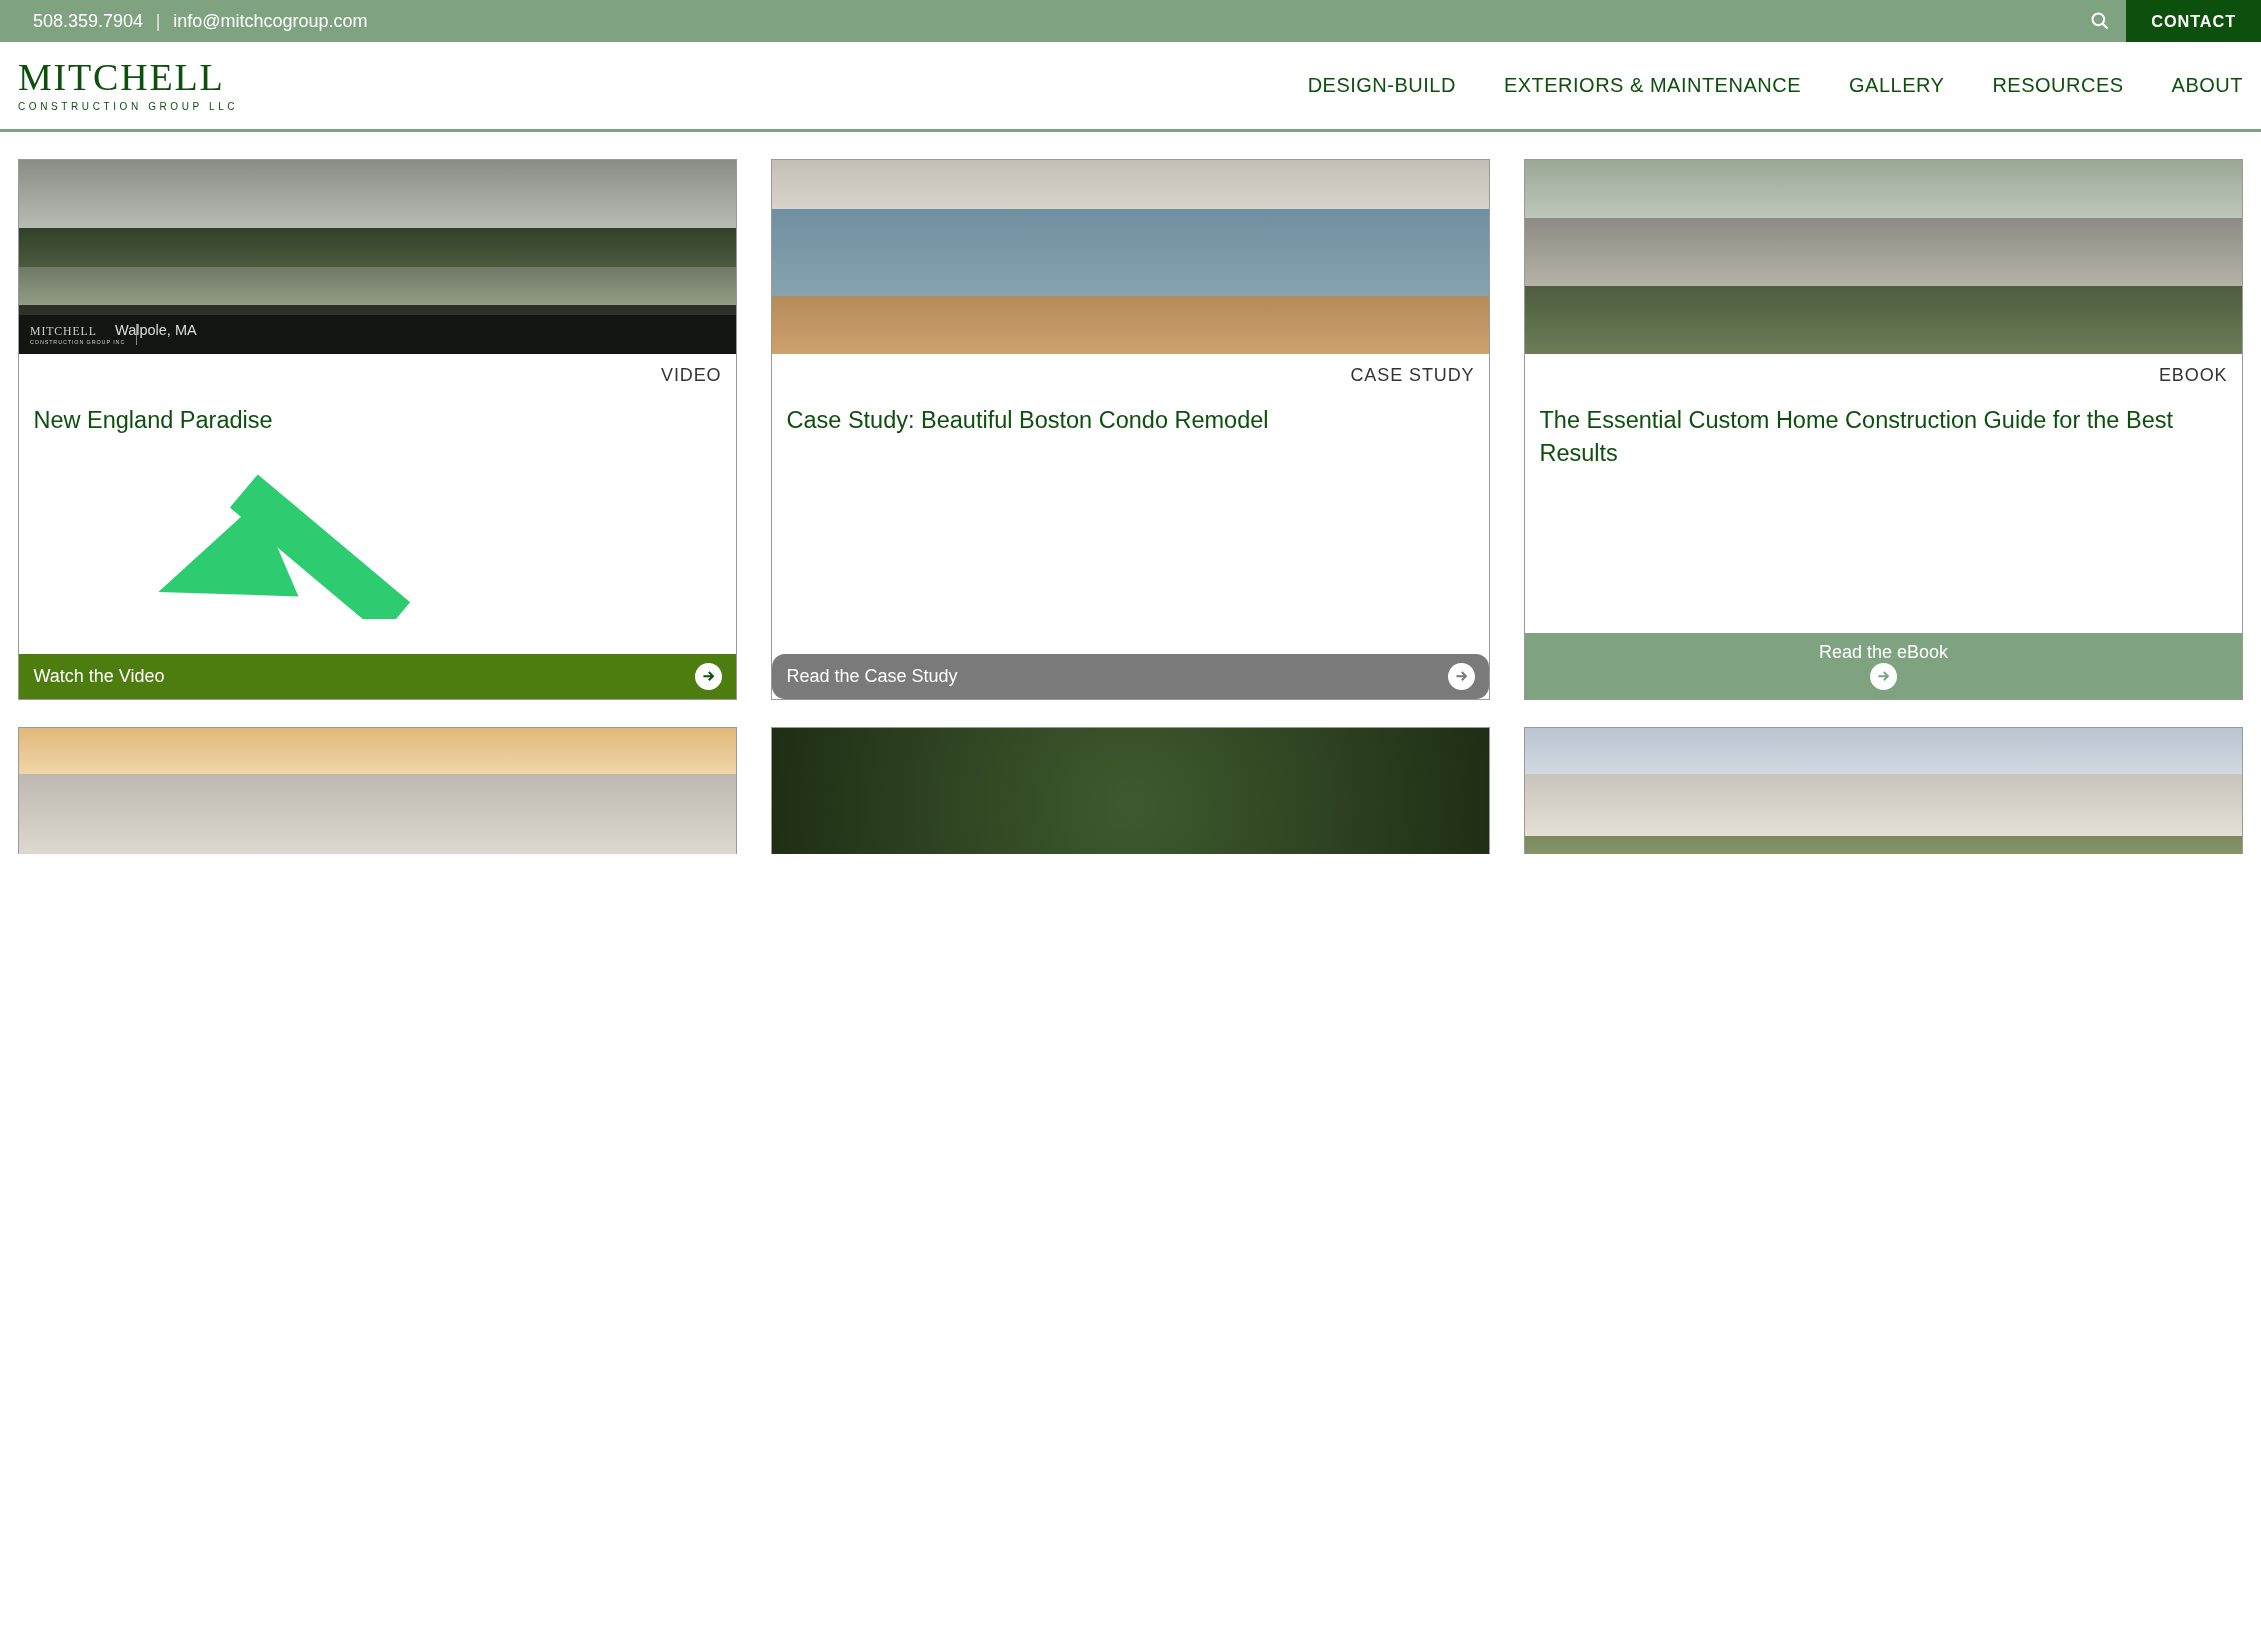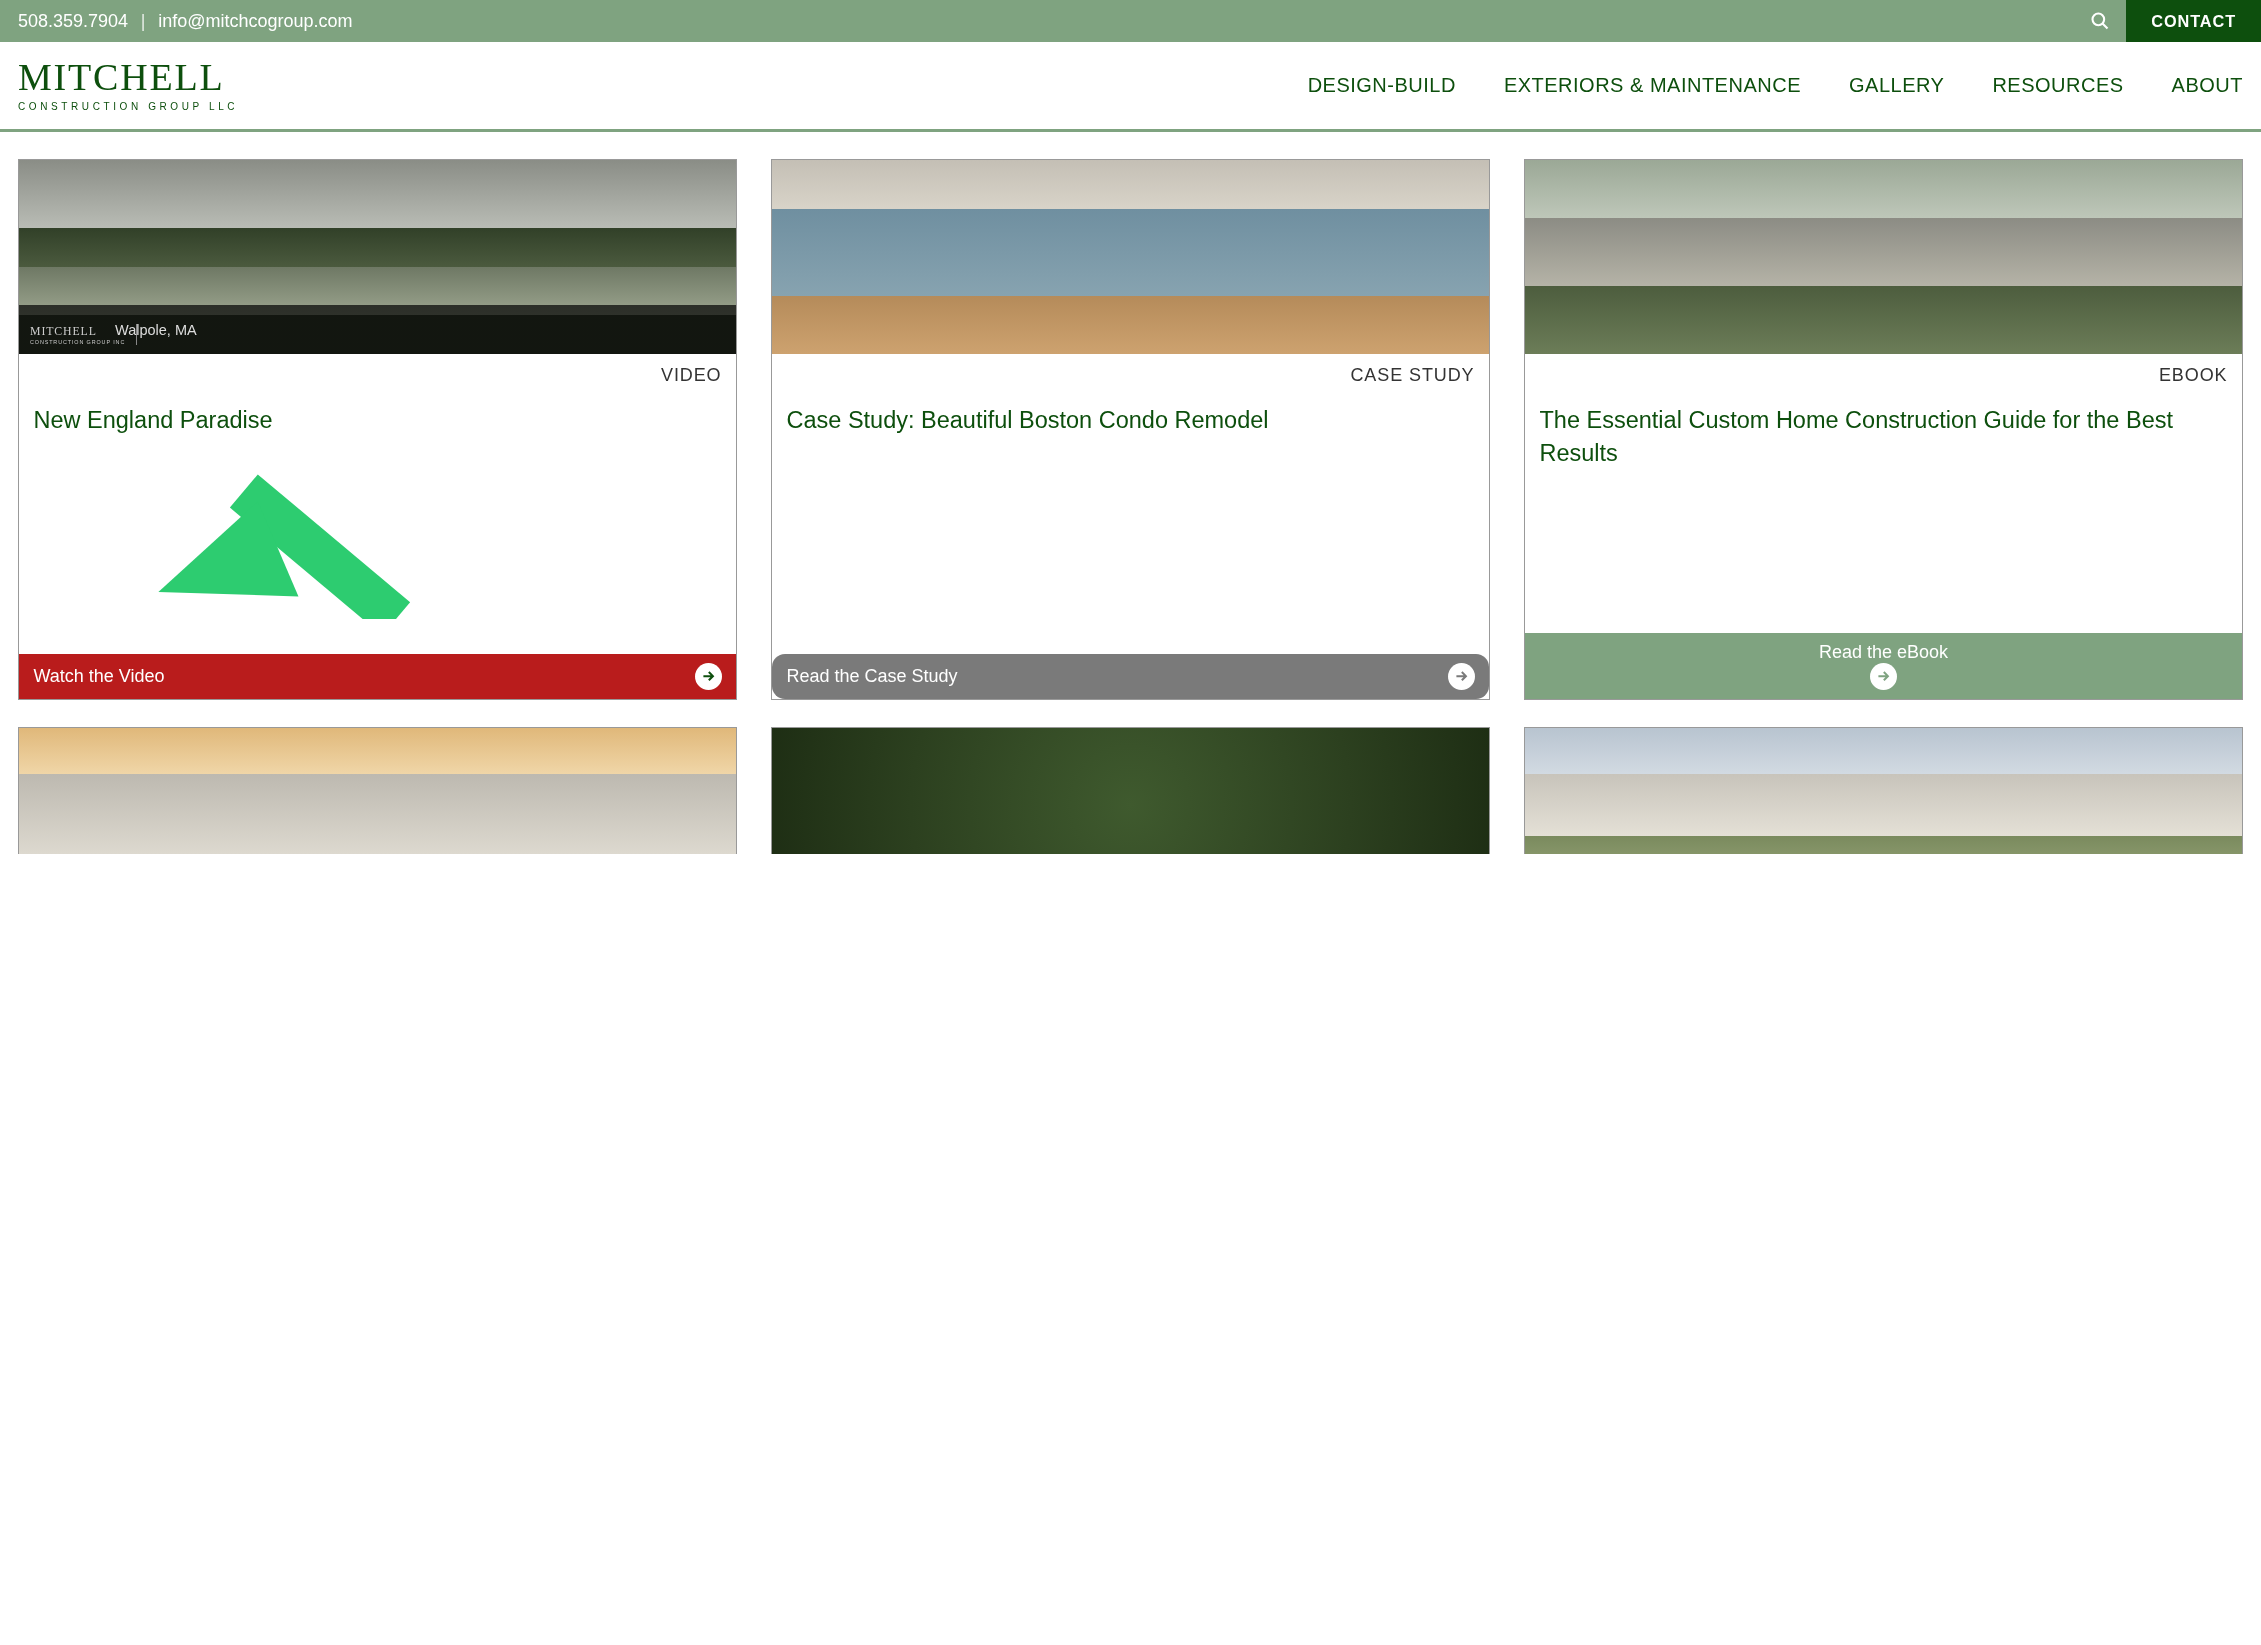--- a/index.html
+++ b/index.html
@@ -4,21 +4,21 @@
   <style>
     * { margin: 0; padding: 0; box-sizing: border-box; }
     body { font-family: -apple-system, BlinkMacSystemFont, "Segoe UI", Helvetica, Arial, sans-serif; background: #fff; }
     
     .top-bar {
       background: #7FA380;
       color: white;
       display: flex;
       justify-content: space-between;
       align-items: center;
-      padding: 0 0 0 18px;
+      padding: 0 0 0 33px;
       height: 42px;
     }
     .top-bar-left {
       display: flex;
       align-items: center;
       font-size: 18px;
       gap: 12.7px;
     }
     .top-bar-left .divider { opacity: 0.8; }
     .top-bar-right {
@@ -120,21 +120,21 @@
     .card-body { flex: 1; min-height: 163px; }
     .card-cta {
       display: flex;
       justify-content: space-between;
       align-items: center;
       padding: 9px 14.5px;
       color: white;
       font-size: 18px;
       cursor: pointer;
     }
-    .cta-dark { background: #b91c1c; margin-top: 14px; }
+    .cta-dark { background: #4d7c0f; margin-top: 14px; }
     .cta-gray { background: #7A7A7A; border-radius: 13px; }
     .cta-green { background: #7FA380; flex-direction: column; }
     .arrow-circle {
       width: 27px;
       height: 27px;
       border-radius: 50%;
       background: white;
       display: flex;
       align-items: center;
       justify-content: center;

